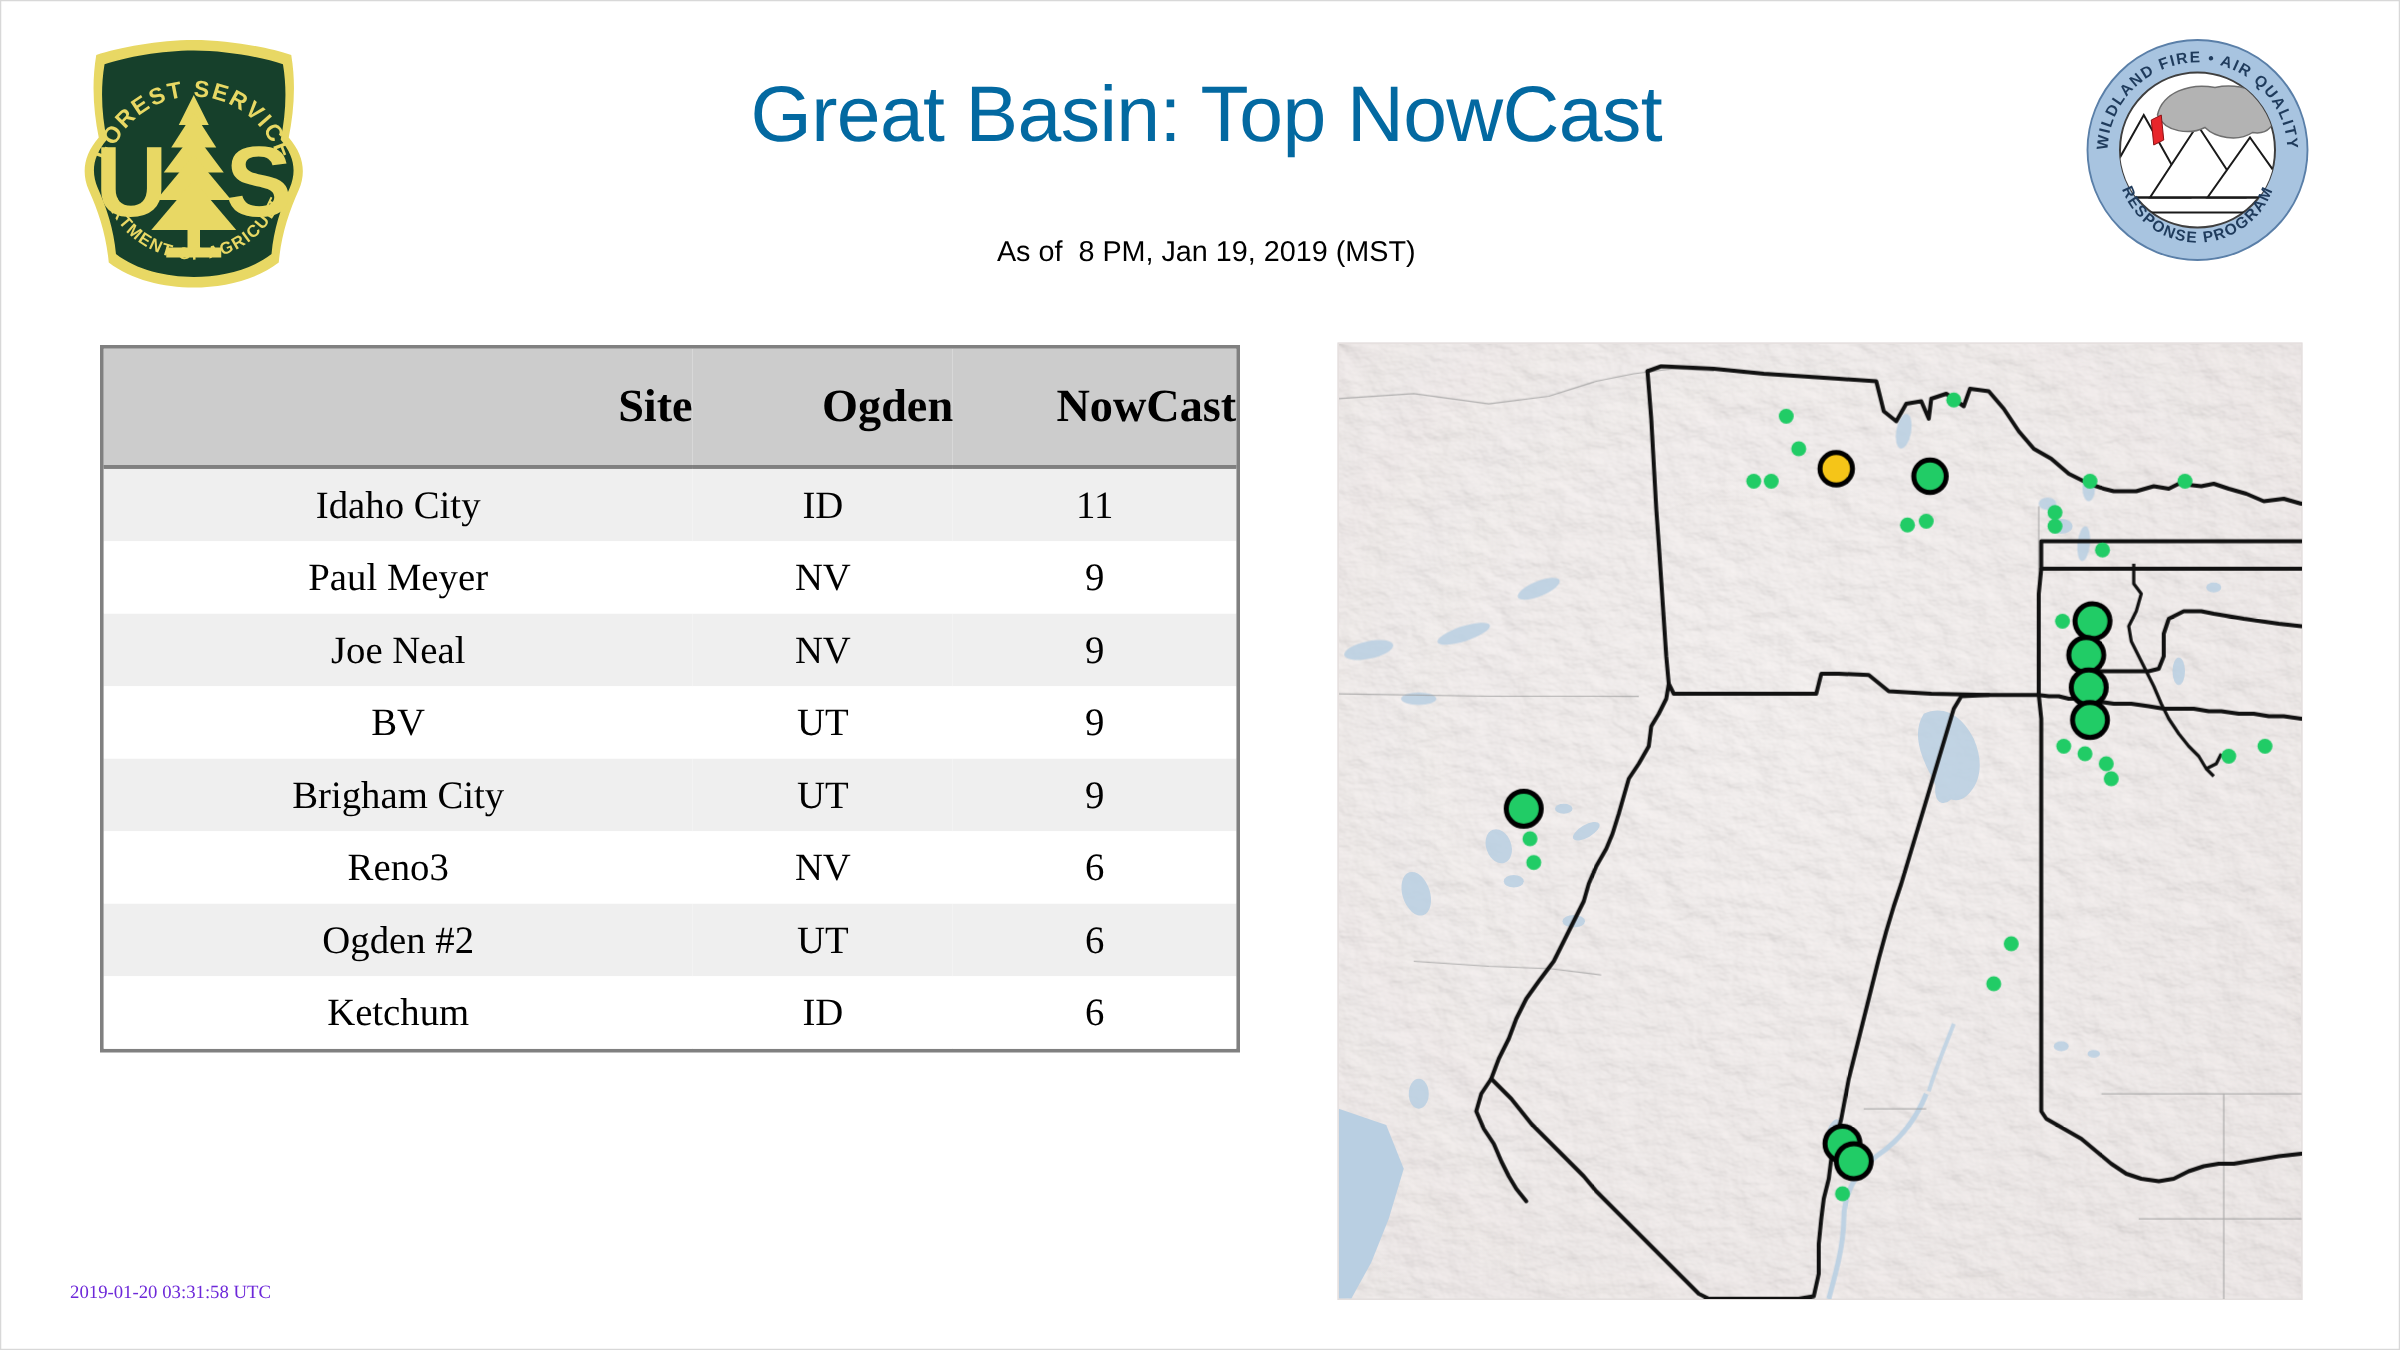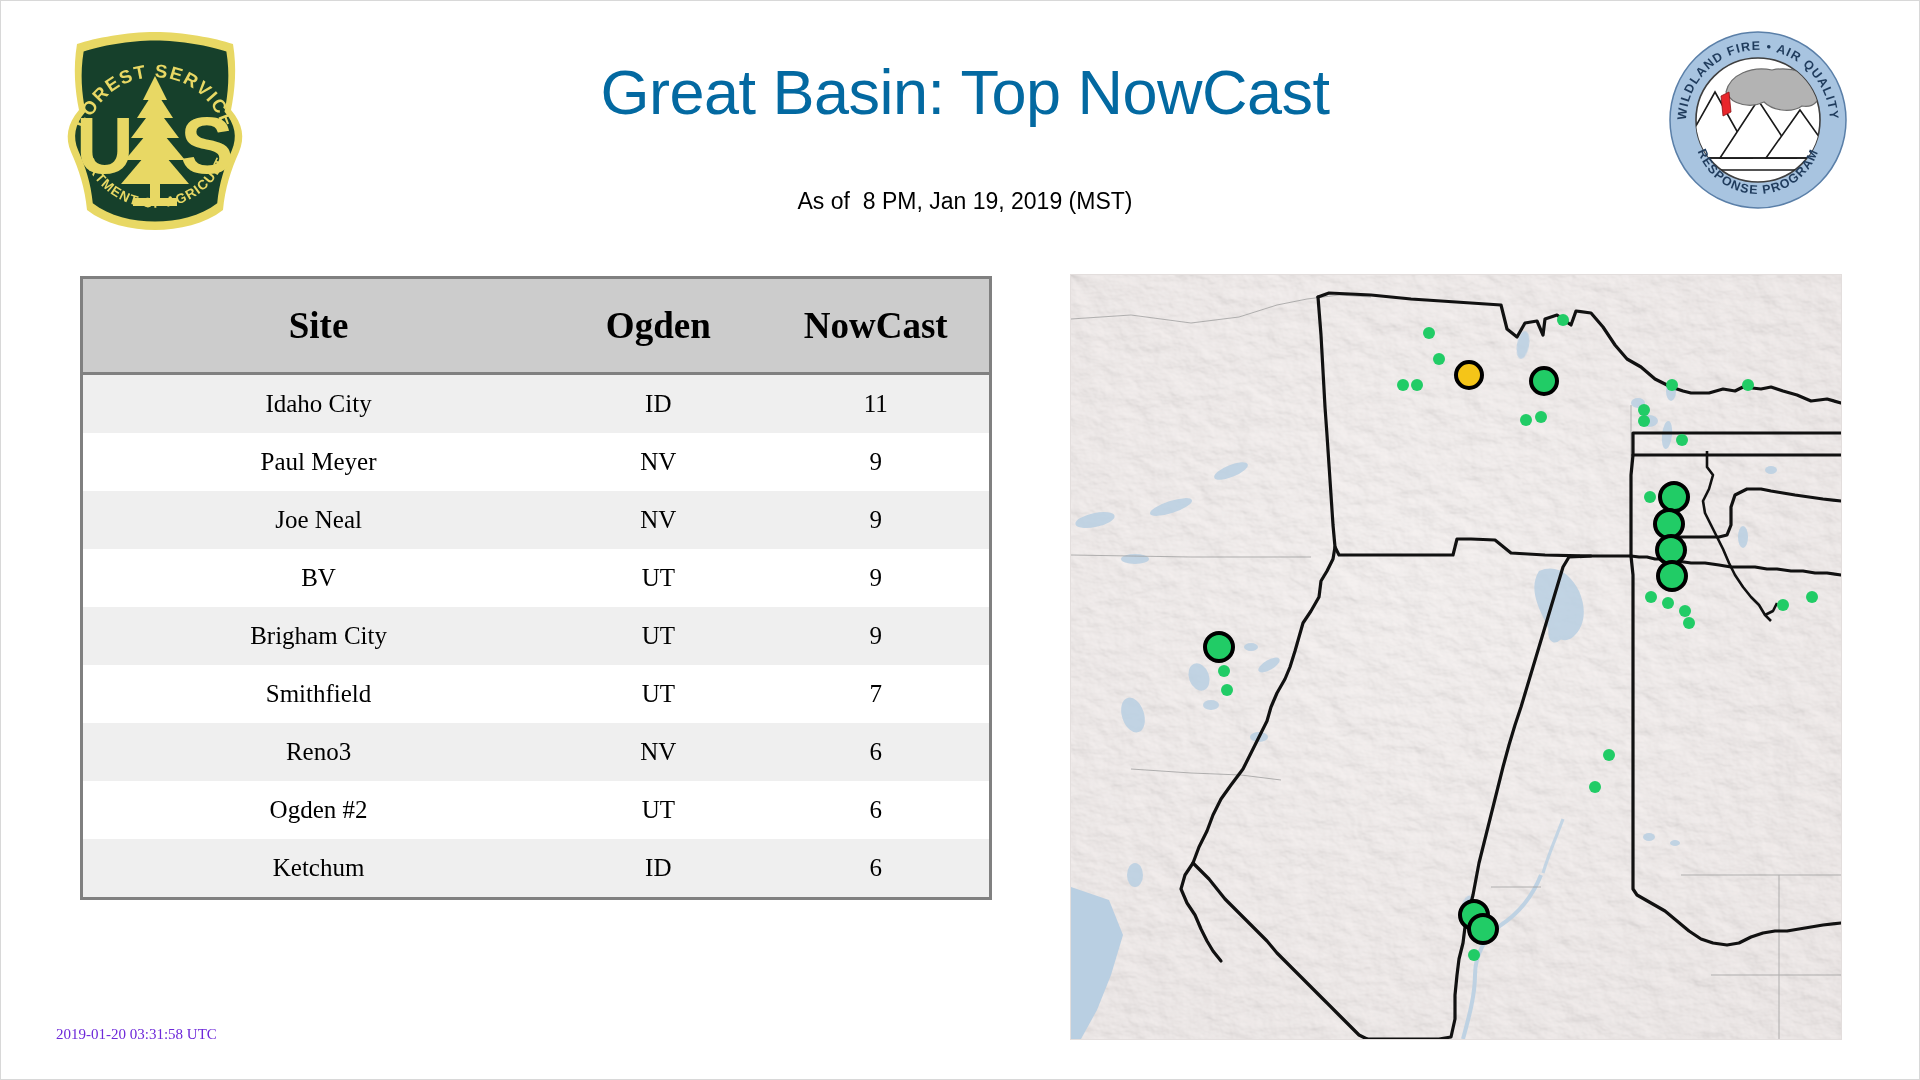--- a/index.html
+++ b/index.html
@@ -50,24 +50,24 @@
     font-family:"Liberation Serif", serif;
   }
   table.nowcast thead th{
     background:#cccccc;
     font-weight:bold;
     font-size:37px;
     color:#000;
     height:93px;
     padding:0;
     border-bottom:3px solid #808080;
-    text-align:center;
+    text-align:right;
   }
   table.nowcast tbody td{
-    font-size:25px;
+    font-size:31px;
     color:#000;
     height:58px;
     padding:0;
     text-align:center;
     font-weight:400;
   }
   table.nowcast tbody tr:nth-child(odd){background:#efefef;}
   table.nowcast tbody tr:nth-child(even){background:#ffffff;}
   .col-site{width:52%;}
   .col-state{width:23%;}
@@ -203,25 +203,20 @@
       </tr>
       <tr>
         <td>BV</td>
         <td>UT</td>
         <td>9</td>
       </tr>
       <tr>
         <td>Brigham City</td>
         <td>UT</td>
         <td>9</td>
-      </tr>
-      <tr>
-        <td>Smithfield</td>
-        <td>UT</td>
-        <td>7</td>
       </tr>
       <tr>
         <td>Reno3</td>
         <td>NV</td>
         <td>6</td>
       </tr>
       <tr>
         <td>Ogden #2</td>
         <td>UT</td>
         <td>6</td>

